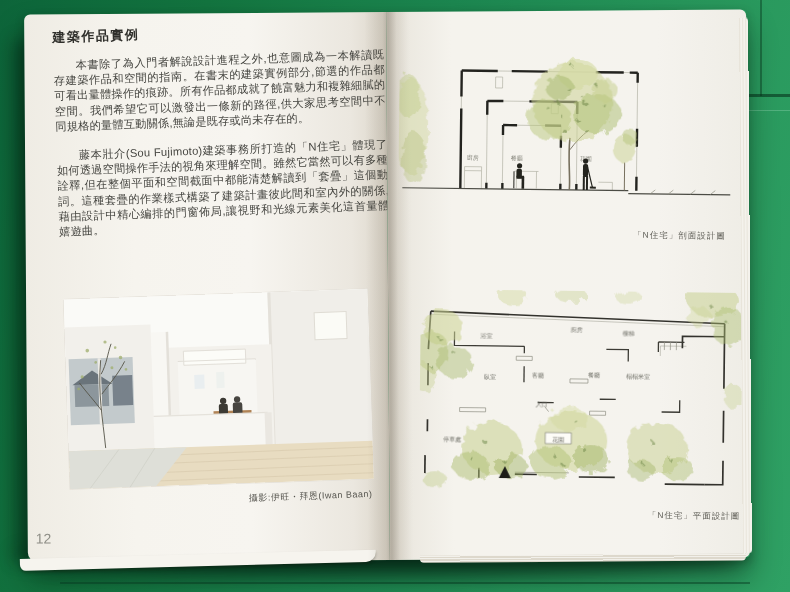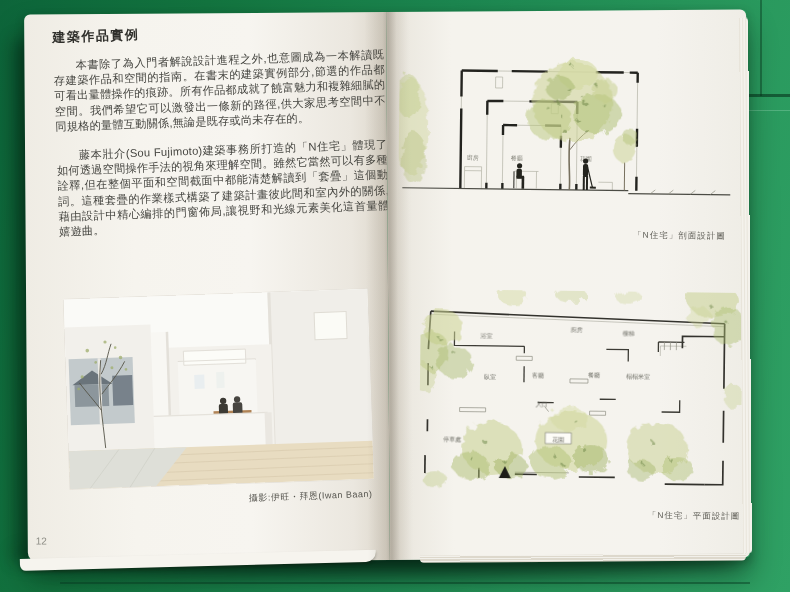--- a/index.html
+++ b/index.html
@@ -38,21 +38,21 @@
     background:repeating-linear-gradient(to bottom,#f2f0ea 0 1px,#ddd8cc 1px 2.5px);}
   .lp-edge{position:absolute;left:-8px;right:14px;bottom:-5px;height:12px;background:#f6f4ee;
     transform:rotate(-1.1deg);border-radius:0 0 10px 6px;box-shadow:0 2px 3px rgba(20,20,10,.3);}
   
   .lp-content{position:absolute;inset:0;padding:14px 0 0 28px;transform:rotate(-1.6deg);transform-origin:40px 20px;}
   .lp-title{margin:0 0 12px 0;font-size:13px;font-weight:700;letter-spacing:1.5px;color:#2f2f2b;}
   p.body{width:331px;margin:0 0 14px 0;font-size:11.2px;line-height:15.2px;color:#454540;
     text-align:justify;text-indent:2em;letter-spacing:.2px;}
   .photo{display:block;margin:60px 0 0 2px;box-shadow:0 0 0 .5px #e2ded6;}
   .photo-caption{width:304px;margin-top:9px;text-align:right;font-size:9px;color:#55544e;letter-spacing:.5px;}
-  .page-number{position:absolute;left:8px;bottom:16px;font-size:10px;color:#8f8f87;}
+  .page-number{position:absolute;left:8px;bottom:16px;font-size:14px;color:#8f8f87;}
   
   .rp-content{position:absolute;inset:0;padding:26px 0 0 12px;transform:rotate(1.1deg);transform-origin:20px 20px;}
   .drawing-caption{text-align:right;font-size:8.5px;color:#5d5c55;letter-spacing:1px;}
   .cap-section{width:330px;margin-top:5px;padding-right:2px;}
   .cap-plan{width:322px;margin-left:26px;margin-top:6px;padding-right:2px;}
   .section-svg{display:block;margin-left:2px;}
   .plan-svg{display:block;margin:50px 0 0 26px;}
   svg text{font-family:"Liberation Sans",sans-serif;}
 </style>
 </head>

